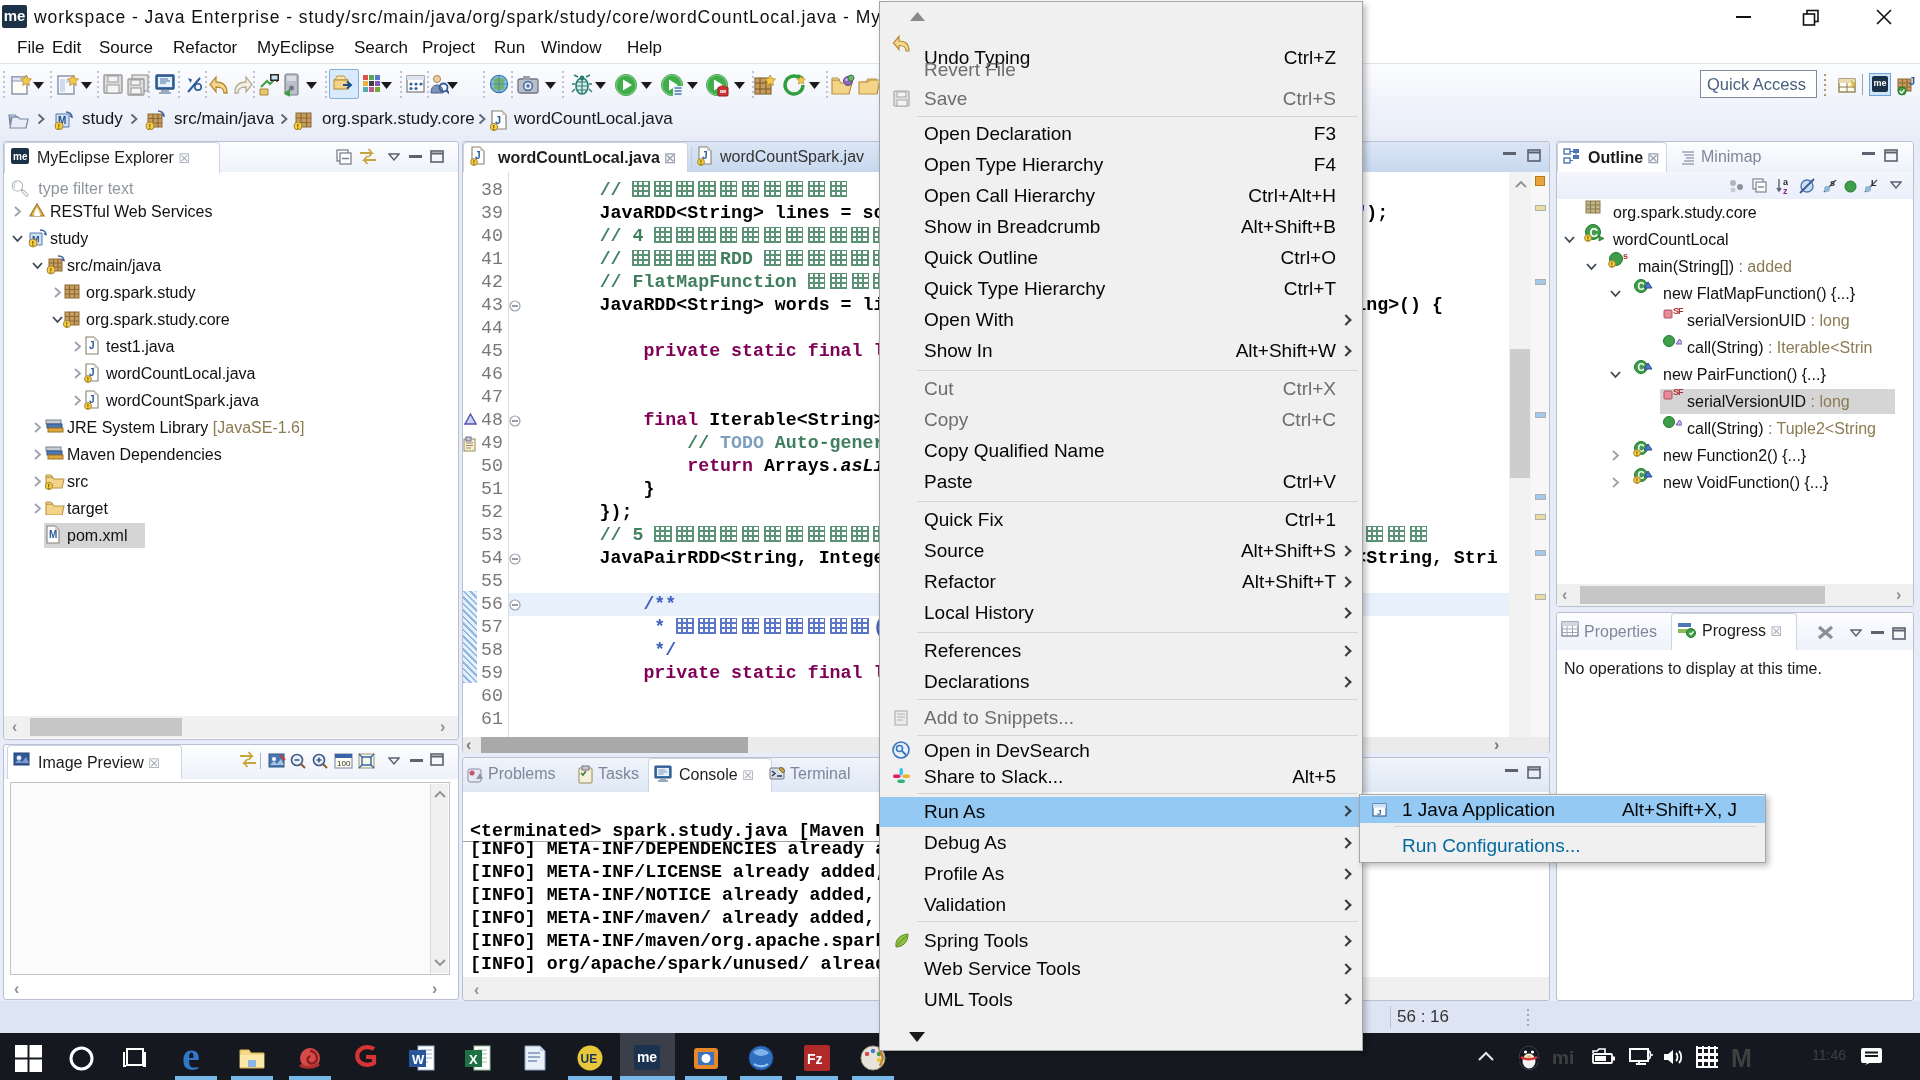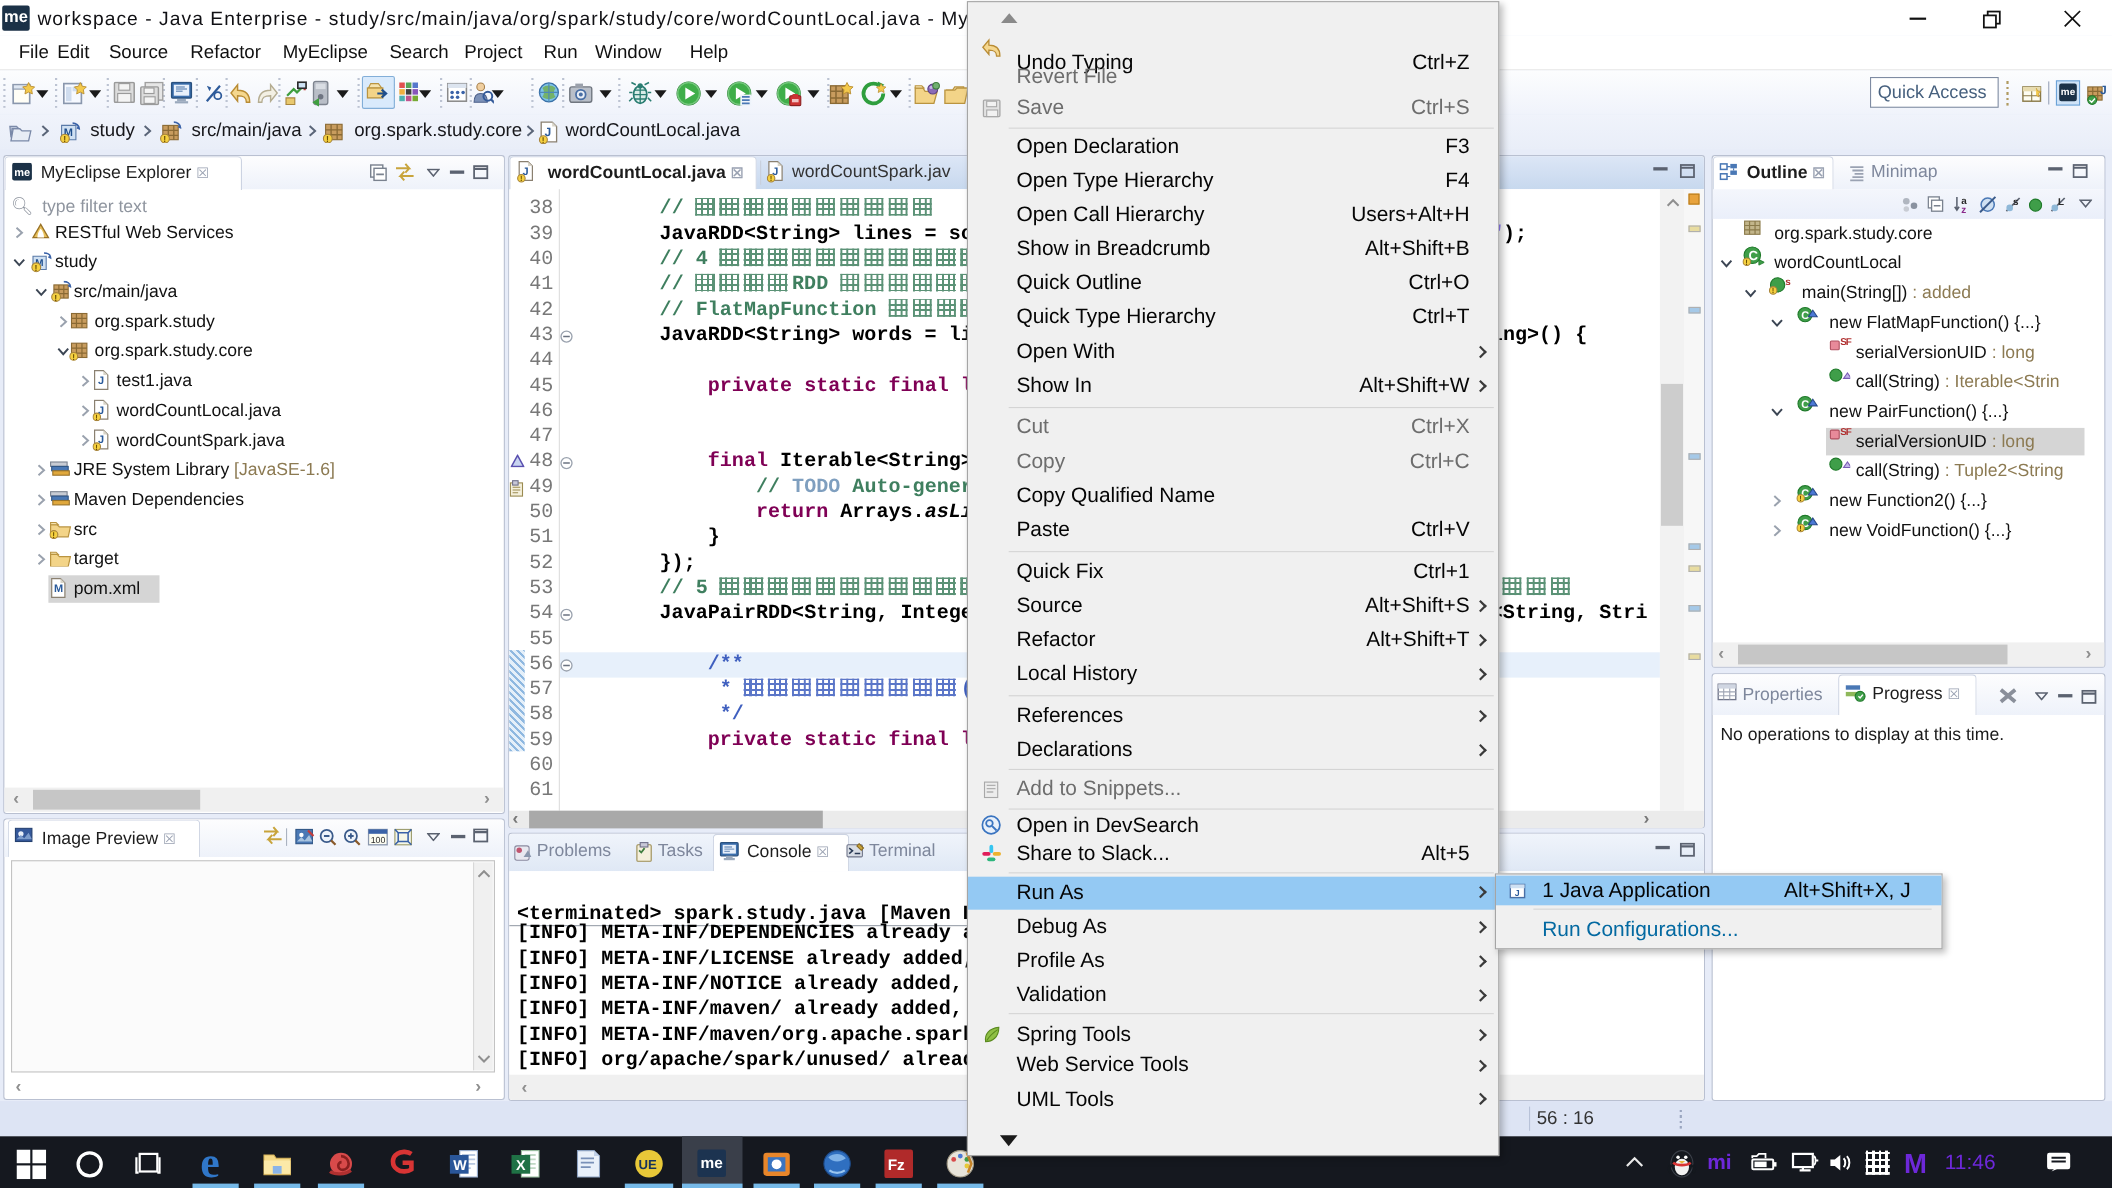--- a/index.html
+++ b/index.html
@@ -33,21 +33,21 @@
 .it{font-style:italic}
 #cmenu{left:879px;top:1px;width:484px;height:1050px;background:#f0f0f0;border:1px solid #a5a5a5;box-shadow:3px 3px 6px rgba(0,0,0,.25)}
 .mi{position:absolute;left:1px;width:480px;height:30px;line-height:30px;font-size:19px;color:#050505}
 .mi .lbl{position:absolute;left:44px;top:0}
 .mi .sc{position:absolute;right:26px;top:0}
 .dis{color:#6d6d6d}
 .msep{position:absolute;left:38px;width:440px;height:1px;background:#d4d4d4}
 .mono{font-family:"Liberation Mono",monospace}
 #taskbar{left:0;top:1033px;width:1920px;height:47px;background:#15181f}
 .tbul{position:absolute;top:1076px;height:4px;background:#76b9e8}
-.trayt{position:absolute;color:#6d28d9;font-size:17px}
+.trayt{position:absolute;color:#404040;font-size:17px}
 </style></head><body>
 <div class="ab" id="title"></div>
 <div class="ab" style="left:2px;top:5px;width:25px;height:23px;background:#1b3147;border-radius:2px;color:#fff;font-size:15px;font-weight:bold;text-align:center;line-height:22px">me</div>
 <div class="ab" style="left:34px;top:5px;width:845px;height:24px;line-height:24px;font-size:17.5px;letter-spacing:0.95px;color:#101014;white-space:nowrap;overflow:hidden">workspace - Java Enterprise - study/src/main/java/org/spark/study/core/wordCountLocal.java - My</div>
 <div class="ab" style="left:1736px;top:16px;width:15px;height:2px;background:#111"></div>
 <svg class="ab" style="left:1802px;top:9px" width="18" height="18" viewBox="0 0 18 18">
     <rect x="5" y="1.5" width="11" height="11" fill="none" stroke="#111" stroke-width="1.6"></rect>
     <rect x="1.5" y="5" width="11" height="11" fill="#fff" stroke="#111" stroke-width="1.6"></rect>
   </svg>
 <svg class="ab" style="left:1876px;top:9px" width="16" height="16" viewBox="0 0 16 16">
@@ -982,21 +982,21 @@
     <rect x="2" y="2" width="18" height="12" fill="none" stroke="#fff" stroke-width="2"></rect>
     <path d="M8 17 h10 M11 14 v3" stroke="#fff" stroke-width="2"></path>
     <path d="M22 8 h3 M21 4 c2 1 2 7 0 8" stroke="#fff" stroke-width="1.6" fill="none"></path>
   </svg>
 <svg class="ab" style="left:1662px;top:1047px" width="24" height="20" viewBox="0 0 24 20">
     <path d="M2 7 h4 l5-4 v14 l-5-4 H2z" fill="#fff"></path>
     <path d="M14 6 c2 2 2 6 0 8 M17 4 c3 3 3 9 0 12" stroke="#fff" stroke-width="1.8" fill="none"></path>
   </svg>
 <div class="ab" style="left:1696px;top:1046px;width:22px;height:22px;background:repeating-linear-gradient(0deg,#fff 0 2.4px,rgba(0,0,0,0) 2.4px 6.2px),repeating-linear-gradient(90deg,#fff 0 2.4px,rgba(0,0,0,0) 2.4px 6px)"></div>
 <div class="trayt" style="left:1731px;top:1044px;font-size:25px;font-weight:bold">M</div>
-<div class="trayt" style="left:1768px;top:1047px;font-size:19px">11:46</div>
+<div class="trayt" style="left:1812px;top:1047px;font-size:14px">11:46</div>
 <svg class="ab" style="left:1860px;top:1046px" width="24" height="22" viewBox="0 0 24 22">
     <rect x="1" y="2" width="21" height="15" rx="2" fill="#fff"></rect>
     <path d="M5 19 l4-4 h5z" fill="#fff"></path>
     <path d="M5 6.5 h13 M5 10 h13" stroke="#15181f" stroke-width="1.8"></path>
   </svg>
 <div class="ab" id="cmenu"></div>
 <svg class="ab" style="left:909px;top:11px" width="17" height="11" viewBox="0 0 17 11">
     <path d="M1 10 L8.5 1 L16 10 Z" fill="#8a8a8a"></path>
   </svg>
 <svg class="ab" style="left:908px;top:1031px" width="18" height="12" viewBox="0 0 18 12">
@@ -1025,21 +1025,21 @@
 <div class="mi" style="left:880px;top:119px;width:482px">
     <span class="lbl">Open Declaration</span>
     <span class="sc">F3</span>
   </div>
 <div class="mi" style="left:880px;top:150px;width:482px">
     <span class="lbl">Open Type Hierarchy</span>
     <span class="sc">F4</span>
   </div>
 <div class="mi" style="left:880px;top:181px;width:482px">
     <span class="lbl">Open Call Hierarchy</span>
-    <span class="sc">Users+Alt+H</span>
+    <span class="sc">Ctrl+Alt+H</span>
   </div>
 <div class="mi" style="left:880px;top:212px;width:482px">
     <span class="lbl">Show in Breadcrumb</span>
     <span class="sc">Alt+Shift+B</span>
   </div>
 <div class="mi" style="left:880px;top:243px;width:482px">
     <span class="lbl">Quick Outline</span>
     <span class="sc">Ctrl+O</span>
   </div>
 <div class="mi" style="left:880px;top:274px;width:482px">

